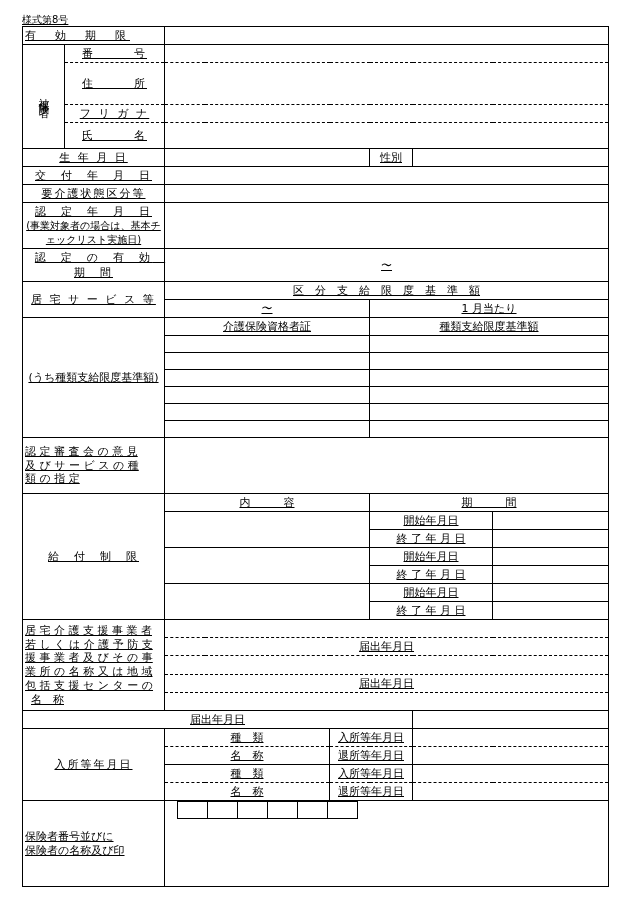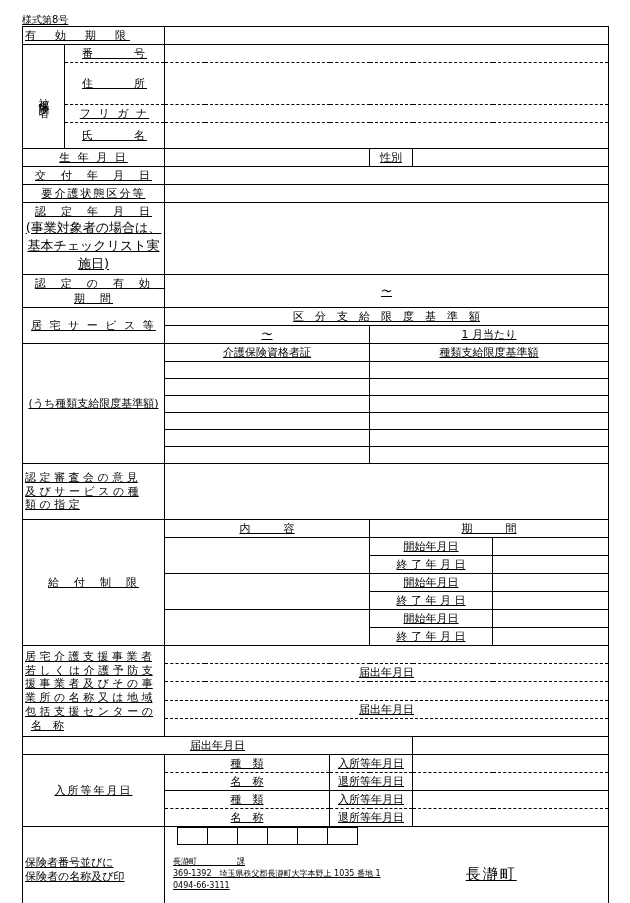--- a/index.html
+++ b/index.html
@@ -20,21 +20,21 @@
   table.main td{
     border:1px solid #000;
     font-size:11px;
     padding:1px 2px;
     height:17px;
     vertical-align:middle;
     box-sizing:border-box;
   }
   .lbl-sp{text-align:left;letter-spacing:4px;}
   .lbl-sp2{text-align:center;letter-spacing:2px;}
-  .tiny{font-size:13px;letter-spacing:0;}
+  .tiny{font-size:10px;letter-spacing:0;}
   .blank{}
   .dash-b{border-bottom:1px dashed #000 !important;}
   .dash-t{border-top:1px dashed #000 !important;}
   .ctr{text-align:center;}
   .issuer{font-size:8px;line-height:1.5;padding-left:6px;}
   .town{font-size:15px;letter-spacing:2px;text-align:left;padding-left:24px;}
   .numbox{border-collapse:collapse;margin:0 0 0 12px;}
   .numbox td{border:1px solid #000;width:30px;height:22px;}
   .vtext{
     writing-mode:vertical-rl;
@@ -274,32 +274,18 @@
                 <tr>
             <td></td>
             <td></td>
             <td></td>
             <td></td>
             <td></td>
             <td></td>
           </tr>
         </tbody>
             </table>
-        <table style="border-collapse:collapse;width:100%;margin-top:10px">
-          <tbody>
-                <tr>
-            <td style="border:none;width:62%;vertical-align:top">
-              <div class="issuer">長瀞町　　　　　課</div>
-              <div class="issuer">369-1392　埼玉県秩父郡長瀞町大字本野上 1035 番地 1</div>
-              <div class="issuer">0494-66-3111</div>
-            </td>
-            <td style="border:none;vertical-align:middle">
-              <div class="town">長瀞町</div>
-            </td>
-          </tr>
-        </tbody>
-            </table>
       </td>
     </tr>
   </tbody>
     </table>
 
 </div>
 
 </body></html>

